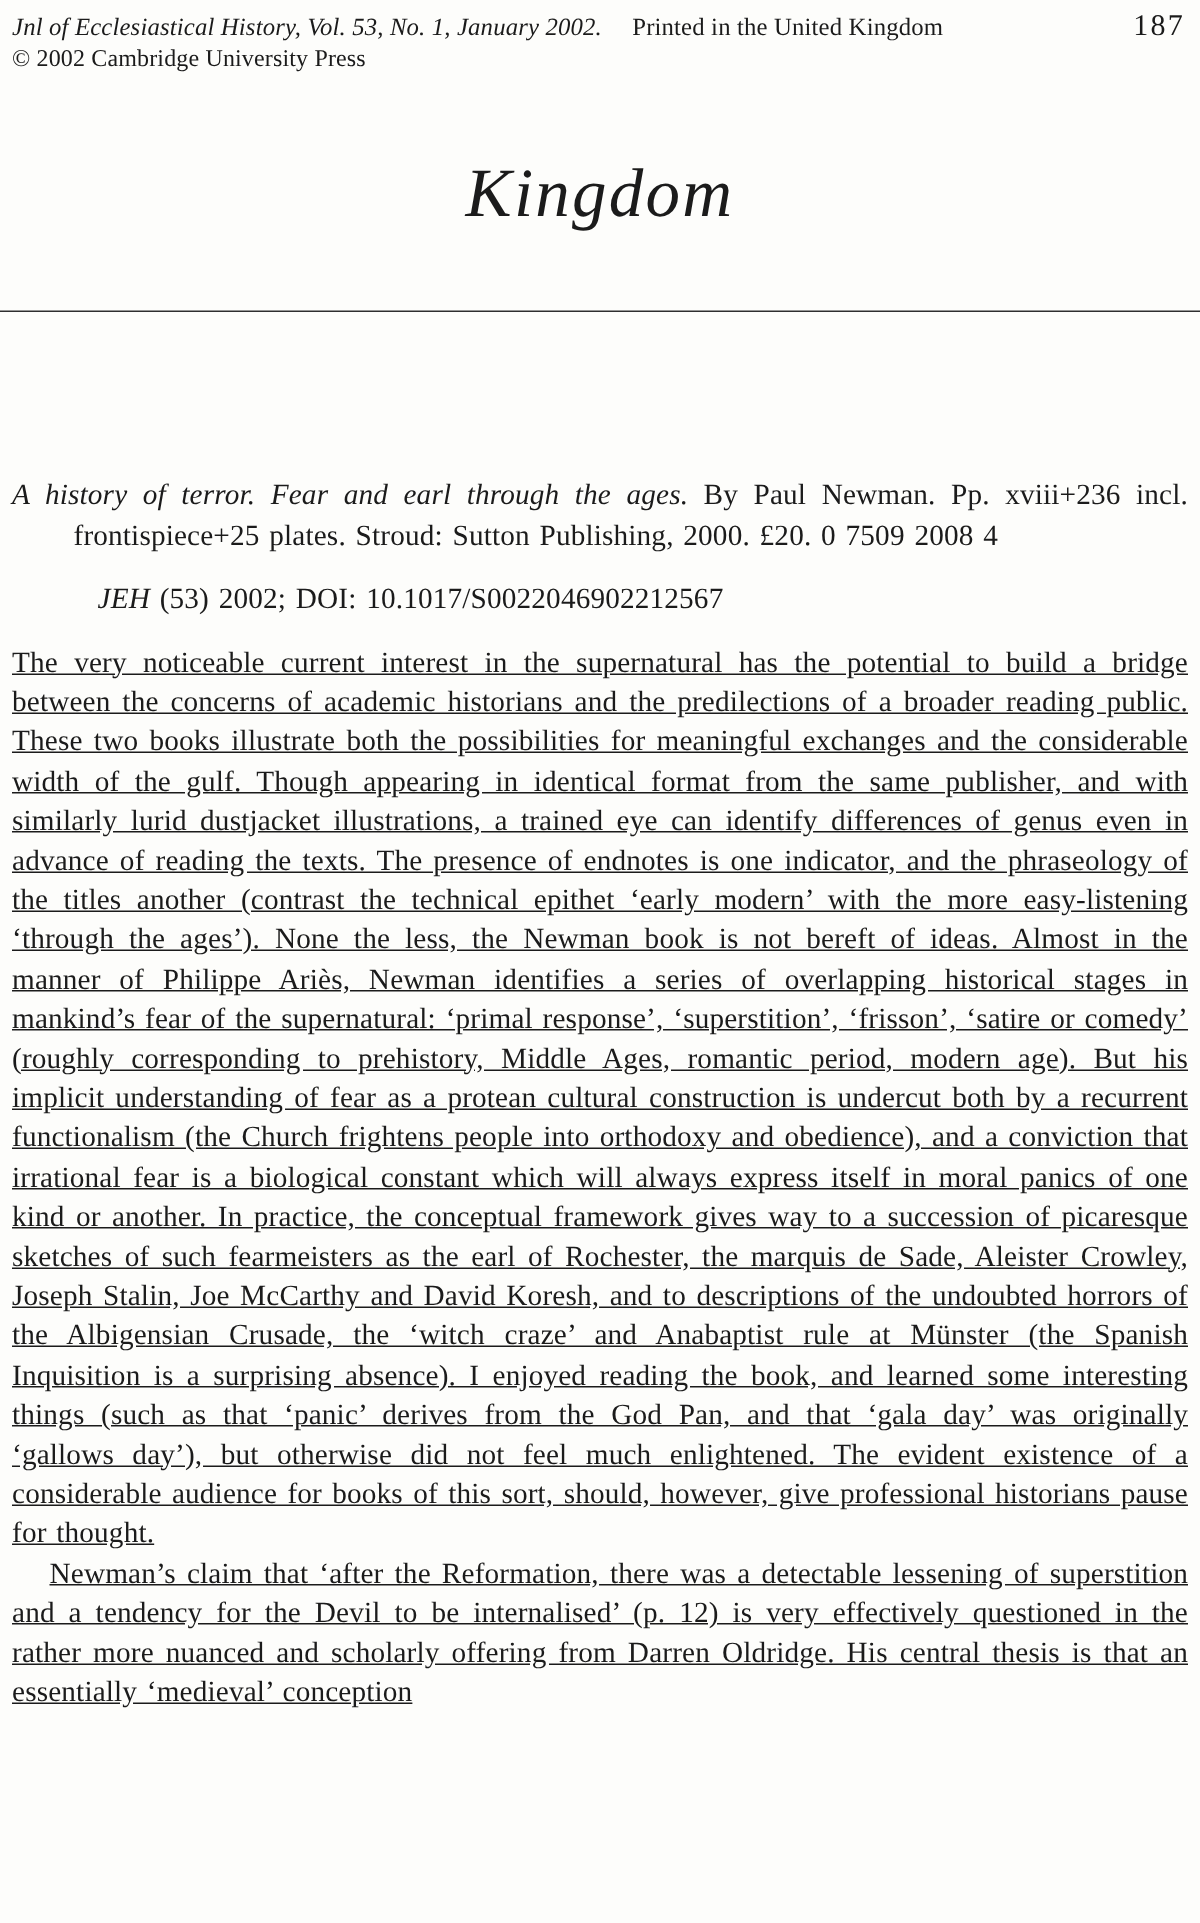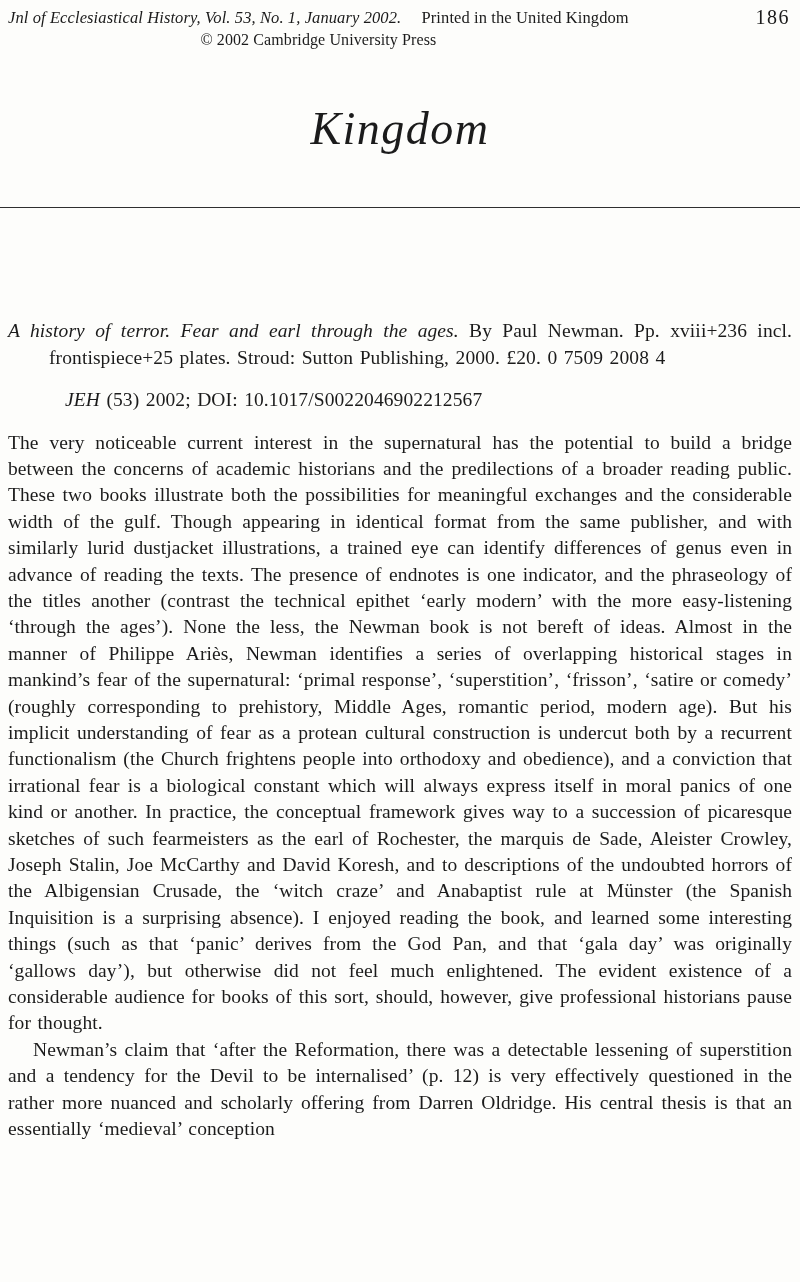--- a/index.html
+++ b/index.html
@@ -28,21 +28,21 @@
     letter-spacing: 0.1px;
   }
   .rh-journal { font-style: italic; }
   .rh-printed { margin-left: 16px; font-style: normal; }
   .rh-page-number {
     font-size: 20px;
     letter-spacing: 1.5px;
     line-height: 21px;
     padding-right: 2px;
   }
-  .rh-copyright { font-size: 16px; line-height: 21px; margin-top: 1px; text-align: center; }
+  .rh-copyright { font-size: 16px; line-height: 21px; margin-top: 1px; }
 
   
   .reviews-title {
     margin: 52px 0 0 0;
     text-align: center;
     font-style: italic;
     font-weight: normal;
     font-size: 46px;
     line-height: 54px;
     letter-spacing: 1.5px;
@@ -78,37 +78,37 @@
   }
 
   
   .review-body {
     font-size: 19.5px;
     line-height: 26.4px;
     text-align: justify;
     letter-spacing: 0.1px;
     word-spacing: 1.5px;
   }
-  .body-para { margin: 0; }
+  .body-para { margin: 0; text-decoration: underline; }
   .body-para.indented { text-indent: 25px; }
 </style>
 </head>
 <body>
 
 <div class="page">
 
   <header class="running-head">
     <div class="rh-left">
       <div class="rh-line1">
         <span class="rh-journal">Jnl of Ecclesiastical History, Vol. 53, No. 1, January 2002.</span>
         <span class="rh-printed">Printed in the United Kingdom</span>
       </div>
       <div class="rh-copyright">© 2002 Cambridge University Press</div>
     </div>
-    <div class="rh-page-number">186</div>
+    <div class="rh-page-number">187</div>
   </header>
 
   <h1 class="reviews-title">Kingdom</h1>
 
   <div class="rule"></div>
 
   <section class="citations">
     <p class="citation"><span class="cit-title">A history of terror. Fear and earl through the ages.</span><span class="cit-rest"> By Paul Newman. Pp. xviii+236 incl. frontispiece+25 plates. Stroud: Sutton Publishing, 2000. £20. 0 7509 2008 4</span></p>
     <p class="doi-line"><span class="cit-title">JEH</span><span class="cit-rest"> (53) 2002; DOI: 10.1017/S0022046902212567</span></p>
   </section>

